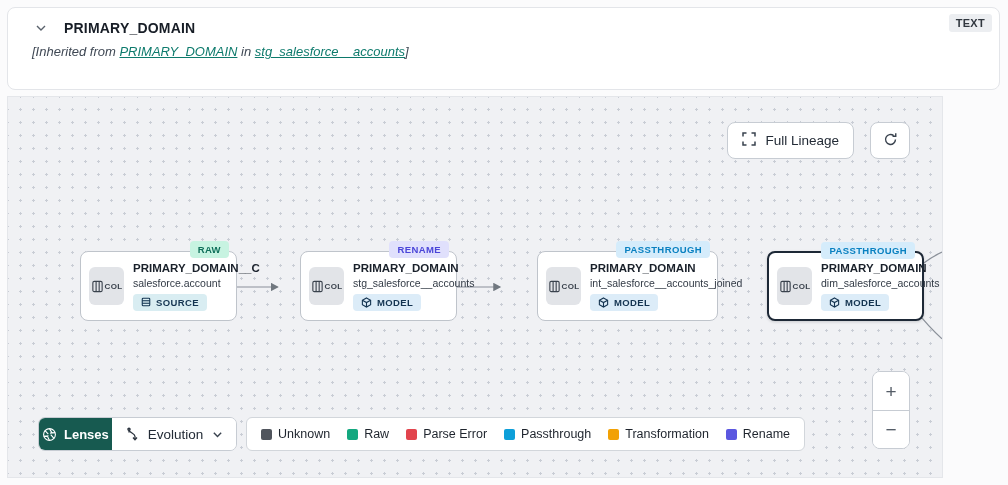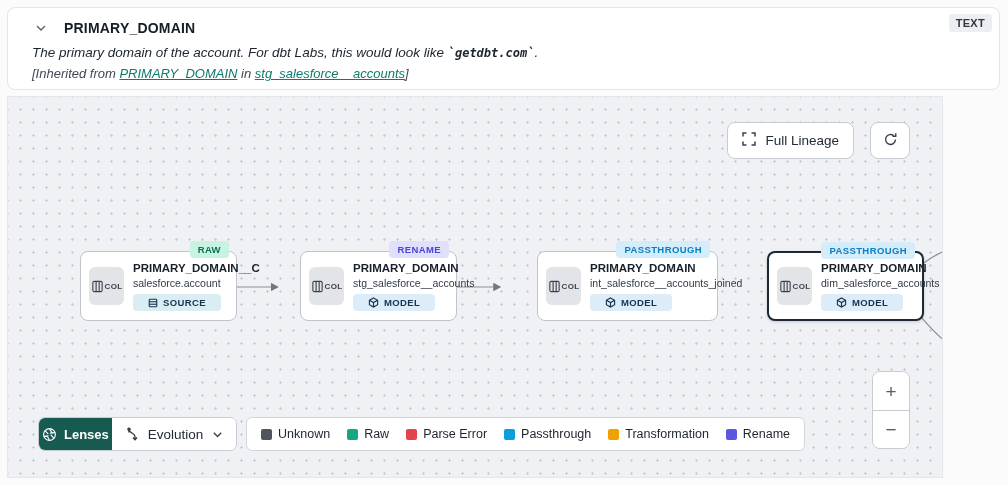--- a/index.html
+++ b/index.html
@@ -43,23 +43,23 @@
   .node.selected { border:2px solid #1d2836; box-shadow:0 1px 3px rgba(20,26,35,.18); }
   .node-badge { position:absolute; top:-11px; right:7px; font-size:9.5px; font-weight:bold;
     letter-spacing:.4px; padding:3px 8px; border-radius:4px; }
   .col-chip { width:35px; height:38px; background:#e2e4e8; border-radius:6px; flex:none;
     display:flex; flex-direction:row; align-items:center; justify-content:center; gap:1px;
     color:#3a424d; }
   .col-chip-label { font-size:8px; font-weight:bold; letter-spacing:.3px; }
   .node-body { display:flex; flex-direction:column; align-items:flex-start; }
   .node-title { font-size:11.5px; font-weight:bold; color:#19202a; white-space:nowrap; }
   .node-sub { font-size:10.5px; color:#323a45; margin-top:3px; white-space:nowrap; }
-  .node-tag { margin-top:5px; display:flex; align-items:flex-end; gap:5px; background:#dcecf8;
+  .node-tag { margin-top:5px; display:flex; align-items:center; gap:5px; background:#dcecf8;
     color:#143451; font-size:9.5px; font-weight:bold; letter-spacing:.4px;
-    padding:3px 15px; border-radius:4px; }
+    padding:3px 8px; border-radius:4px; }
   .node-tag.src { background:#d9edf2; }
 
   
   .lens-group { position:absolute; left:30px; bottom:26px; height:34px; display:flex;
     border:1px solid #c7ccd3; border-radius:7px; overflow:hidden; background:#fff; }
   .lenses-btn { display:flex; align-items:center; gap:7px; background:#175a50; color:#fff;
     border:none; padding:0 3px; font-size:13px; font-weight:bold; cursor:pointer; font-family:inherit; }
   .lens-select { display:flex; align-items:center; gap:9px; padding:0 13px; background:#fff;
     border:none; font-size:13.5px; color:#232b36; cursor:pointer; font-family:inherit; }
 
@@ -84,21 +84,20 @@
   <div class="header-card">
     <div class="title-row">
       <button class="chev-btn">
         <svg width="12" height="12" viewBox="0 0 12 12">
             <polyline points="2,4 6,8 10,4" fill="none" stroke="currentColor" stroke-width="1.4"></polyline>
           </svg>
       </button>
       <span class="col-title">PRIMARY_DOMAIN</span>
     </div>
     <span class="type-badge">TEXT</span>
-    <div class="desc-row"><span>The primary domain of the account. For dbt Labs, this would look like </span><span class="desc-code">`getdbt.com`</span><span>.</span></div>
     <div class="inherit-row"><span>[Inherited from </span><a class="inherit-link">PRIMARY_DOMAIN</a><span> in </span><a class="inherit-link">stg_salesforce__accounts</a><span>]</span></div>
   </div>
 
   <div class="canvas">
 
     <svg class="edges-svg" viewBox="0 0 991 380">
       <defs>
         <marker id="arr" markerWidth="7" markerHeight="7" refX="5.5" refY="3.5" orient="auto">
           <path d="M0,0 L6.5,3.5 L0,7 Z" fill="#70777f"></path>
         </marker>

